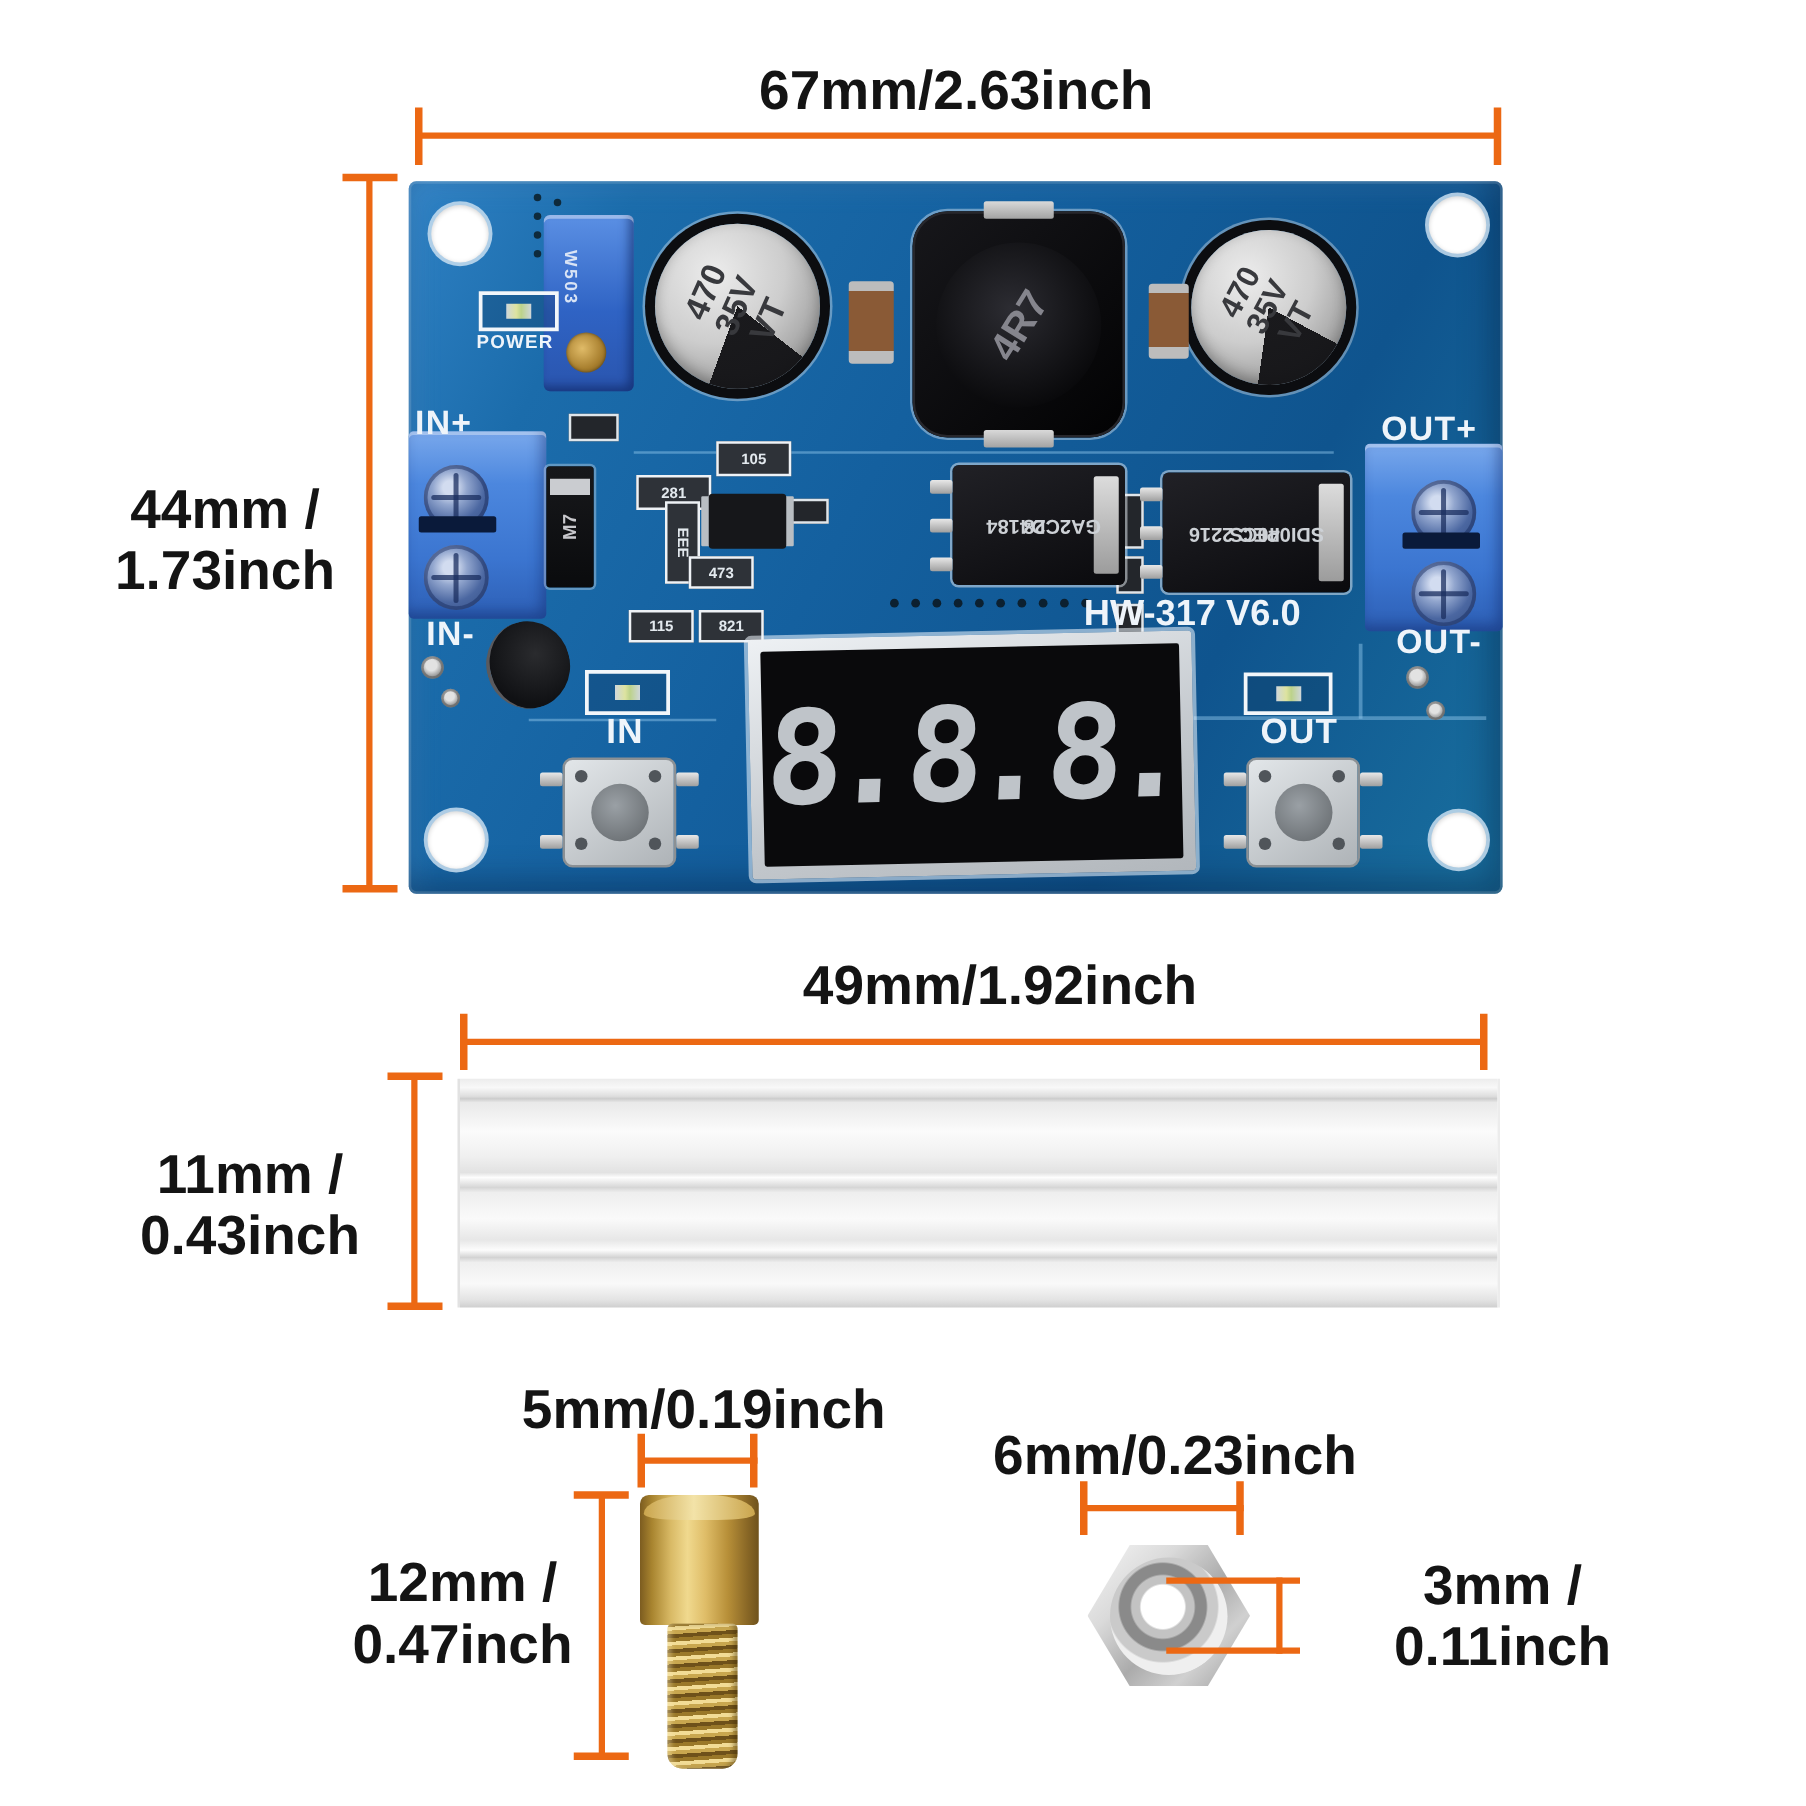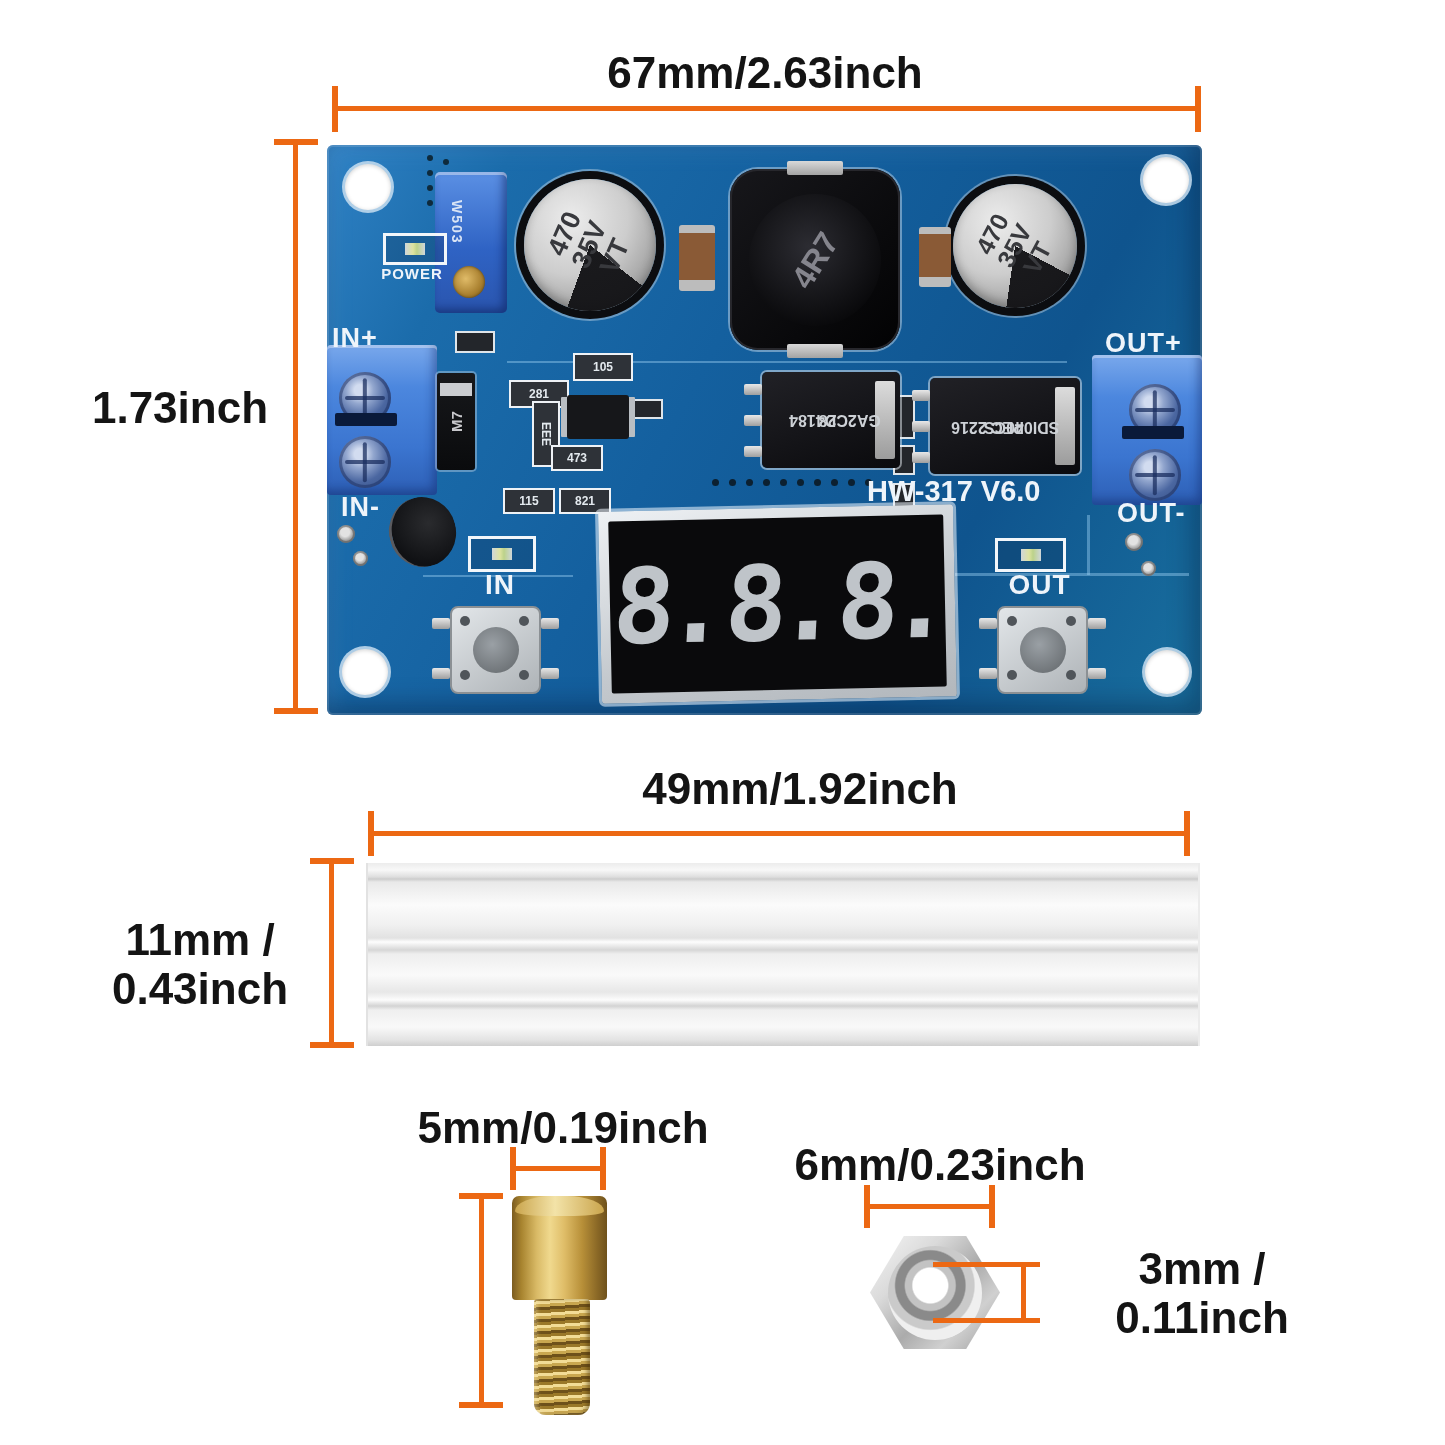--- a/index.html
+++ b/index.html
@@ -94,20 +94,21 @@
 <body>
 
 <div id="stage">
 
   <div class="dim" style="left:400px;top:48px;width:730px;">67mm/2.63inch</div>
   <div class="o" style="left:335px;top:106px;width:863px;height:5px;"></div>
   <div class="o" style="left:332px;top:86px;width:6px;height:46px;"></div>
   <div class="o" style="left:1195px;top:86px;width:6px;height:46px;"></div>
 
   <div class="dim" style="left:45px;top:383px;width:270px;">
+    <span>44mm /</span>
     <span>1.73inch</span>
   </div>
   <div class="o" style="left:293px;top:141px;width:5px;height:571px;"></div>
   <div class="o" style="left:274px;top:139px;width:44px;height:6px;"></div>
   <div class="o" style="left:274px;top:708px;width:44px;height:6px;"></div>
 
   <div id="pcb" class="abs">
 
     <div class="mhole" style="left:18px;top:19px;width:46px;height:46px;"></div>
     <div class="mhole" style="left:816px;top:12px;width:46px;height:46px;"></div>
@@ -292,20 +293,24 @@
   <div class="o" style="left:310px;top:858px;width:44px;height:6px;"></div>
   <div class="o" style="left:310px;top:1042px;width:44px;height:6px;"></div>
 
   <div id="heatsink" class="abs"></div>
 
   <div class="dim" style="left:333px;top:1103px;width:460px;">5mm/0.19inch</div>
   <div class="o" style="left:513px;top:1166px;width:93px;height:5px;"></div>
   <div class="o" style="left:510px;top:1147px;width:6px;height:43px;"></div>
   <div class="o" style="left:600px;top:1147px;width:6px;height:43px;"></div>
 
+  <div class="dim" style="left:235px;top:1242px;width:270px;">
+    <span>12mm /</span>
+    <span>0.47inch</span>
+  </div>
   <div class="o" style="left:479px;top:1196px;width:5px;height:211px;"></div>
   <div class="o" style="left:459px;top:1193px;width:44px;height:6px;"></div>
   <div class="o" style="left:459px;top:1402px;width:44px;height:6px;"></div>
 
   <div id="standoff-head" class="abs"></div>
   <div id="standoff-thread" class="abs"></div>
 
   <div class="dim" style="left:710px;top:1140px;width:460px;">6mm/0.23inch</div>
   <div class="o" style="left:867px;top:1204px;width:128px;height:5px;"></div>
   <div class="o" style="left:864px;top:1185px;width:6px;height:43px;"></div>

